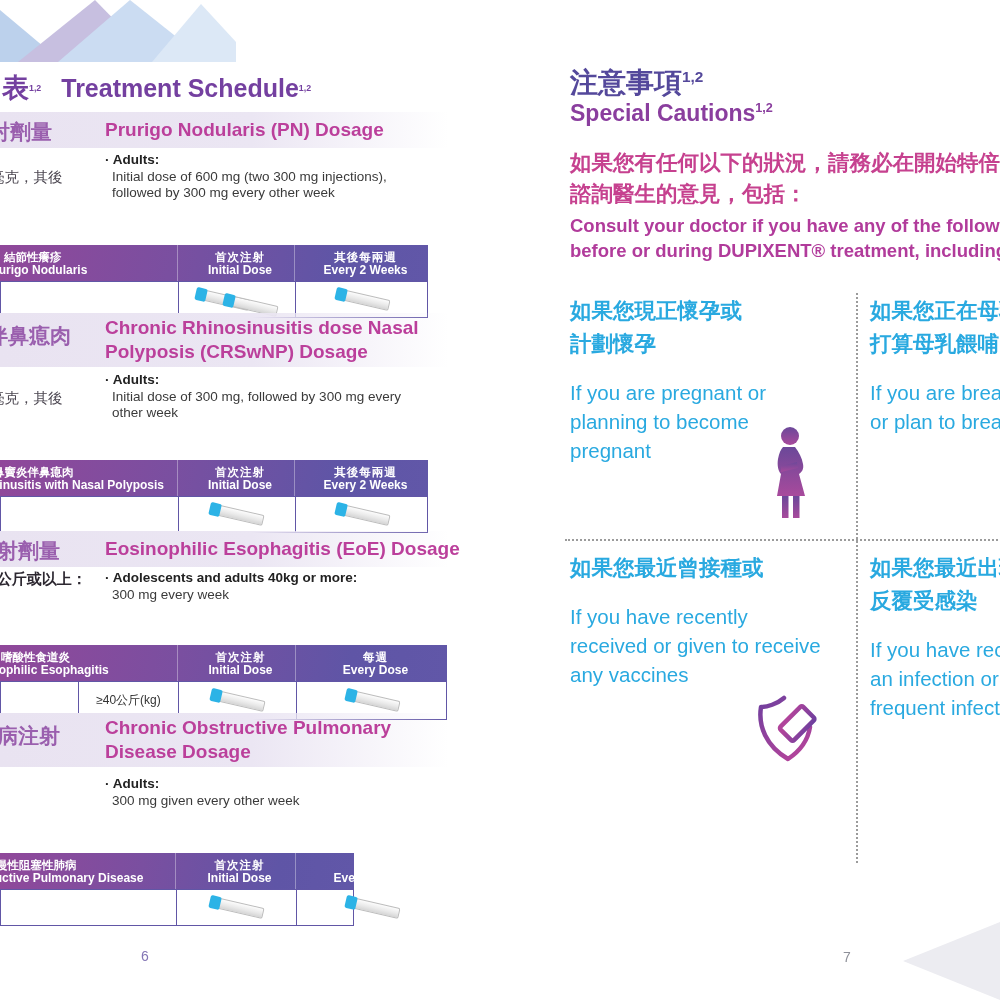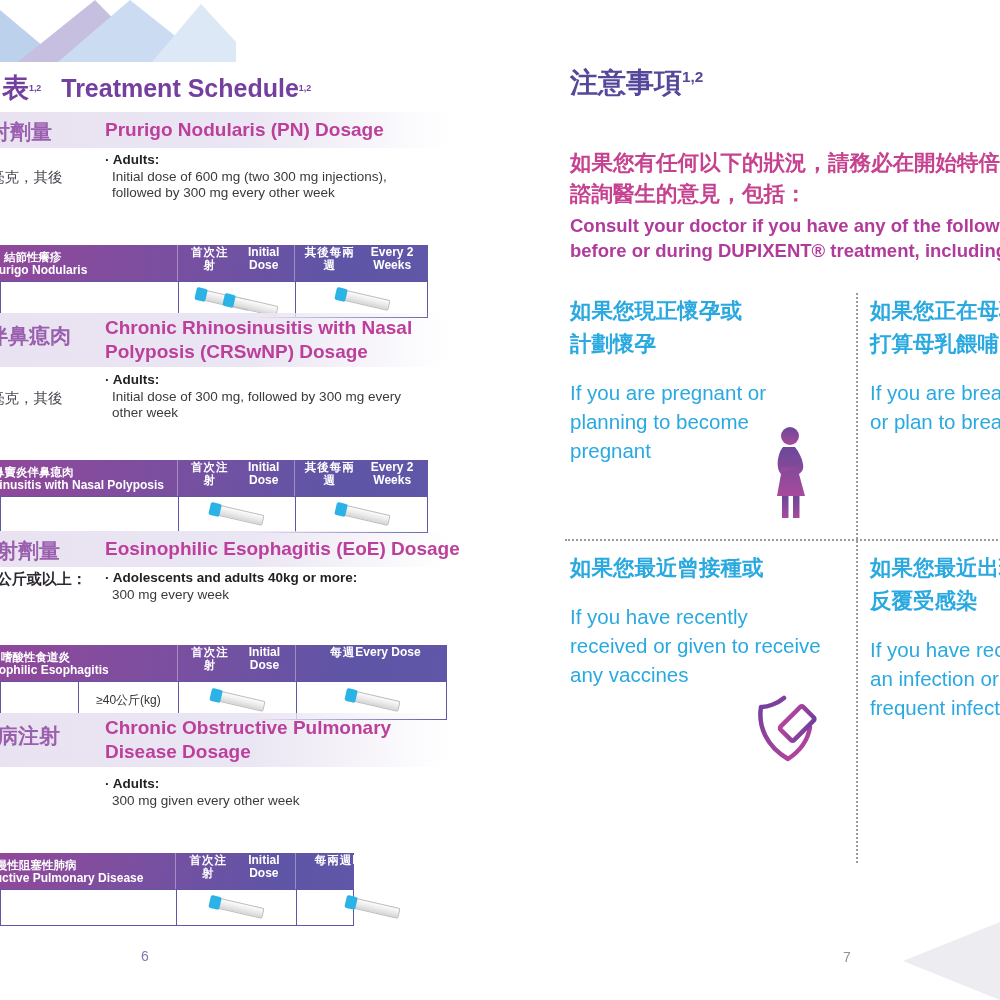--- a/index.html
+++ b/index.html
@@ -36,21 +36,21 @@
   .side-note { position:absolute; font-size:14.5px; color:#4b4650; white-space:nowrap; }
   .side-note.bold { font-weight:bold; color:#2c2730; font-size:15px; }
 
   
   .dtable { position:absolute; left:0; }
   .thead { display:grid; color:#ffffff; text-align:center;
            background:linear-gradient(100deg,#90489a 0%,#7a4fa0 40%,#5f55a6 78%,#6157a8 100%);
            height:36px; align-items:center;margin-top:36px; }
   .th { overflow:hidden; line-height:13px; padding-top:1px; }
   .th + .th { border-left:1px solid rgba(255,255,255,0.35); height:100%;
-              display:flex; flex-direction:row; justify-content:center;padding-left:8px; }
+              display:flex; flex-direction:column; justify-content:center;padding-left:8px; }
   .th-zh { display:block; font-size:11.5px; font-weight:bold; letter-spacing:1px; }
   .th-en { display:block; font-size:12px; font-weight:bold; }
   .th-left { text-align:left; padding-left:10px; }
   .th-left .th-zh, .th-left .th-en { white-space:nowrap; letter-spacing:0; }
   .tbody { display:grid; background:#ffffff; border:1.5px solid #6156a6; height:37px; }
   .td { height:100%; }
   .td + .td { border-left:1.5px solid #6156a6; }
   .syr { display:flex; align-items:center; justify-content:center; overflow:hidden; }
   .syringe { position:relative; flex:none; width:54px; height:11px;
              background:linear-gradient(180deg,#fcfcfc 0%,#e9e9e9 55%,#d5d5d5 100%);
@@ -144,21 +144,21 @@
             <div class="syringe"></div>
           </div>
       </div>
     </div>
   </div>
 
   <div class="section" style="top:313px">
     <div class="band band-2">
       <span class="side-zh" style="left:-13px;top:9px">伴鼻瘜肉</span>
       <div class="heading">
-        <span>Chronic Rhinosinusitis with Nasal</span>
+        <span>Chronic Rhinosinusitis dose Nasal</span>
         <span>Polyposis (CRSwNP) Dosage</span>
       </div>
     </div>
     <div class="bullet" style="top:59px">
       <div class="b-title">· Adults:</div>
       <div class="b-line">Initial dose of 300 mg, followed by 300 mg every</div>
       <div class="b-line">other week</div>
     </div>
     <span class="side-note" style="left:-10px;top:76px">毫克，其後</span>
     <div class="dtable" style="top:111px;width:428px">
@@ -270,20 +270,23 @@
     </div>
   </div>
 
   <div class="page-num" id="pn-left">6</div>
 </div>
 
 <div class="page-right">
 
   <div class="rp-title-zh">
     <span>注意事項</span><sup class="s">1,2</sup>
+  </div>
+  <div class="rp-title-en">
+    <span>Special Cautions</span><sup class="s">1,2</sup>
   </div>
 
   <div class="intro-zh">
     <div>如果您有任何以下的狀況，請務必在開始特倍善</div>
     <div>諮詢醫生的意見，包括：</div>
   </div>
   <div class="intro-en">
     <div>Consult your doctor if you have any of the following</div>
     <div>before or during DUPIXENT® treatment, including:</div>
   </div>

